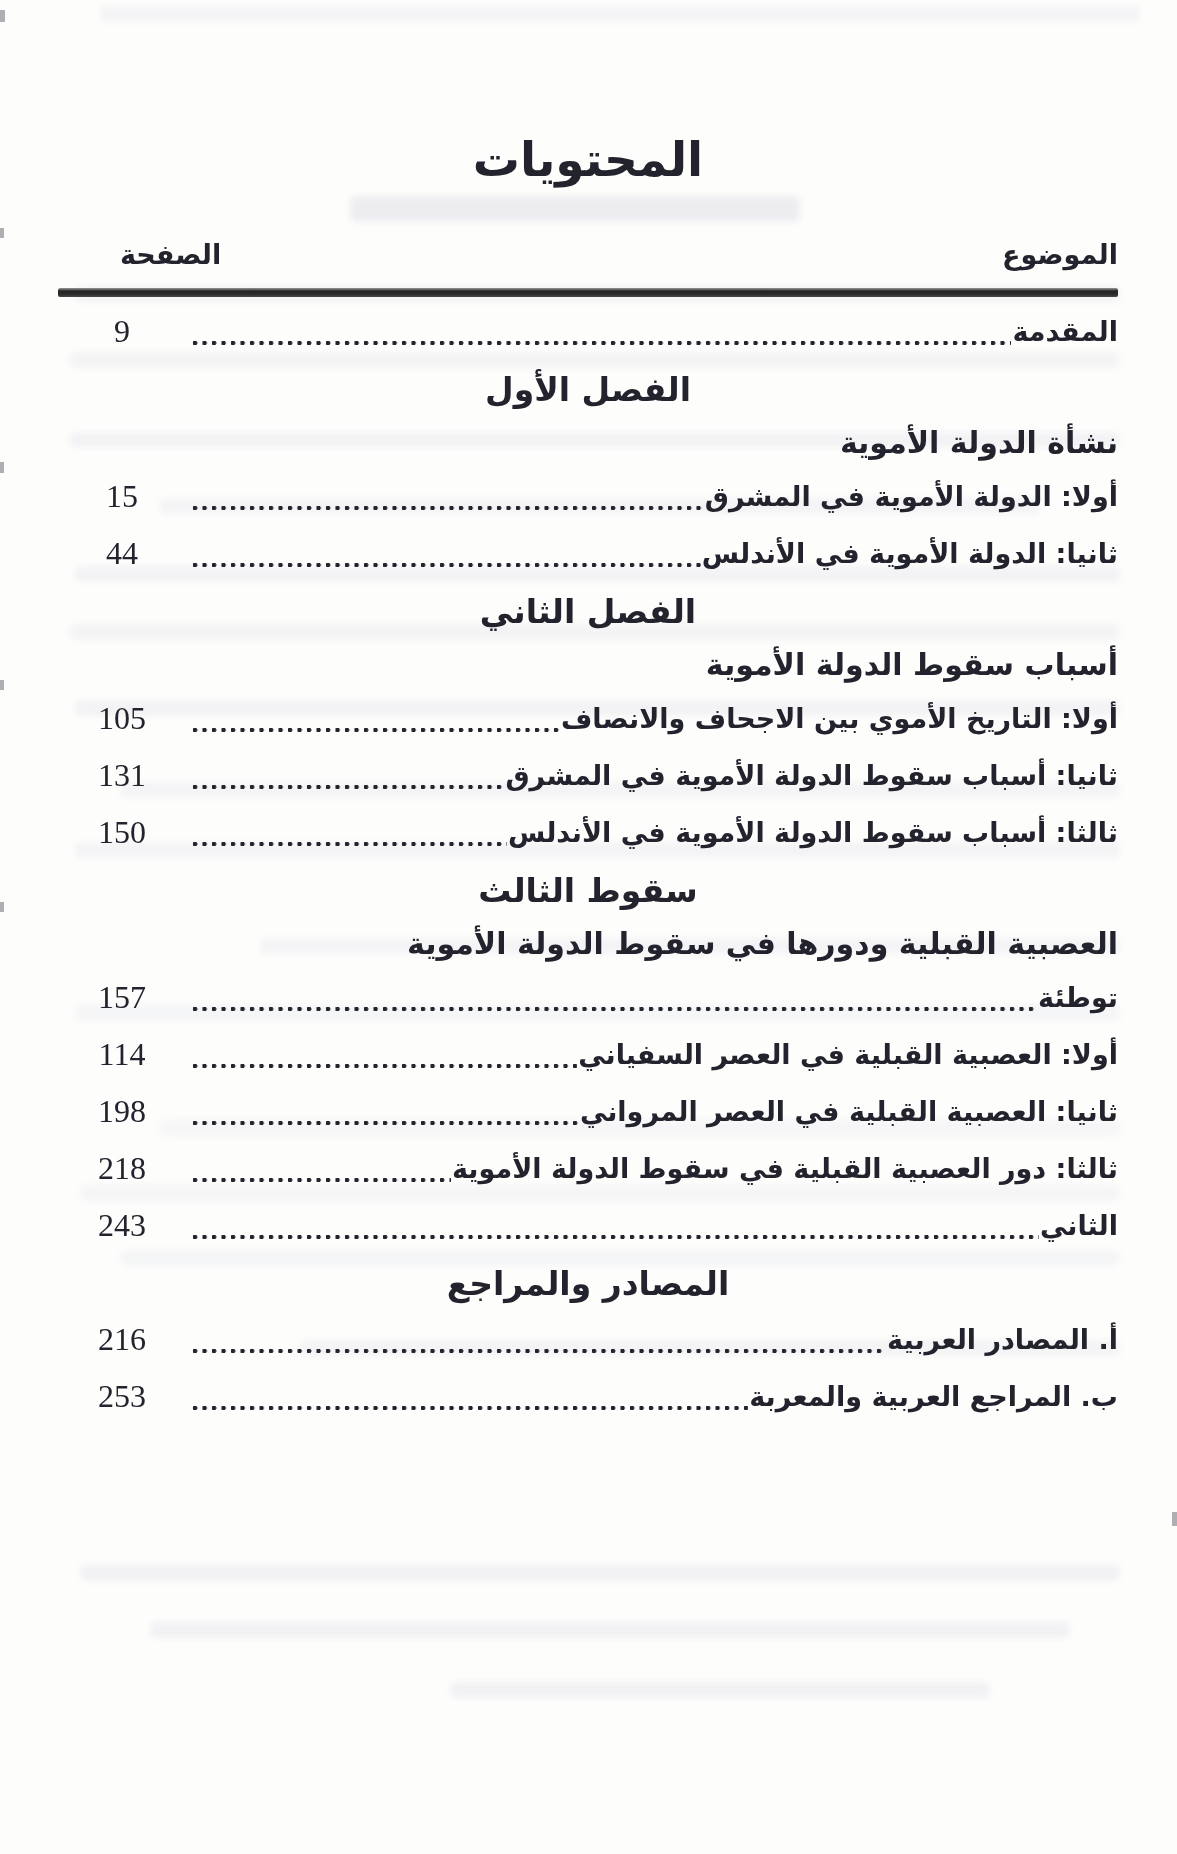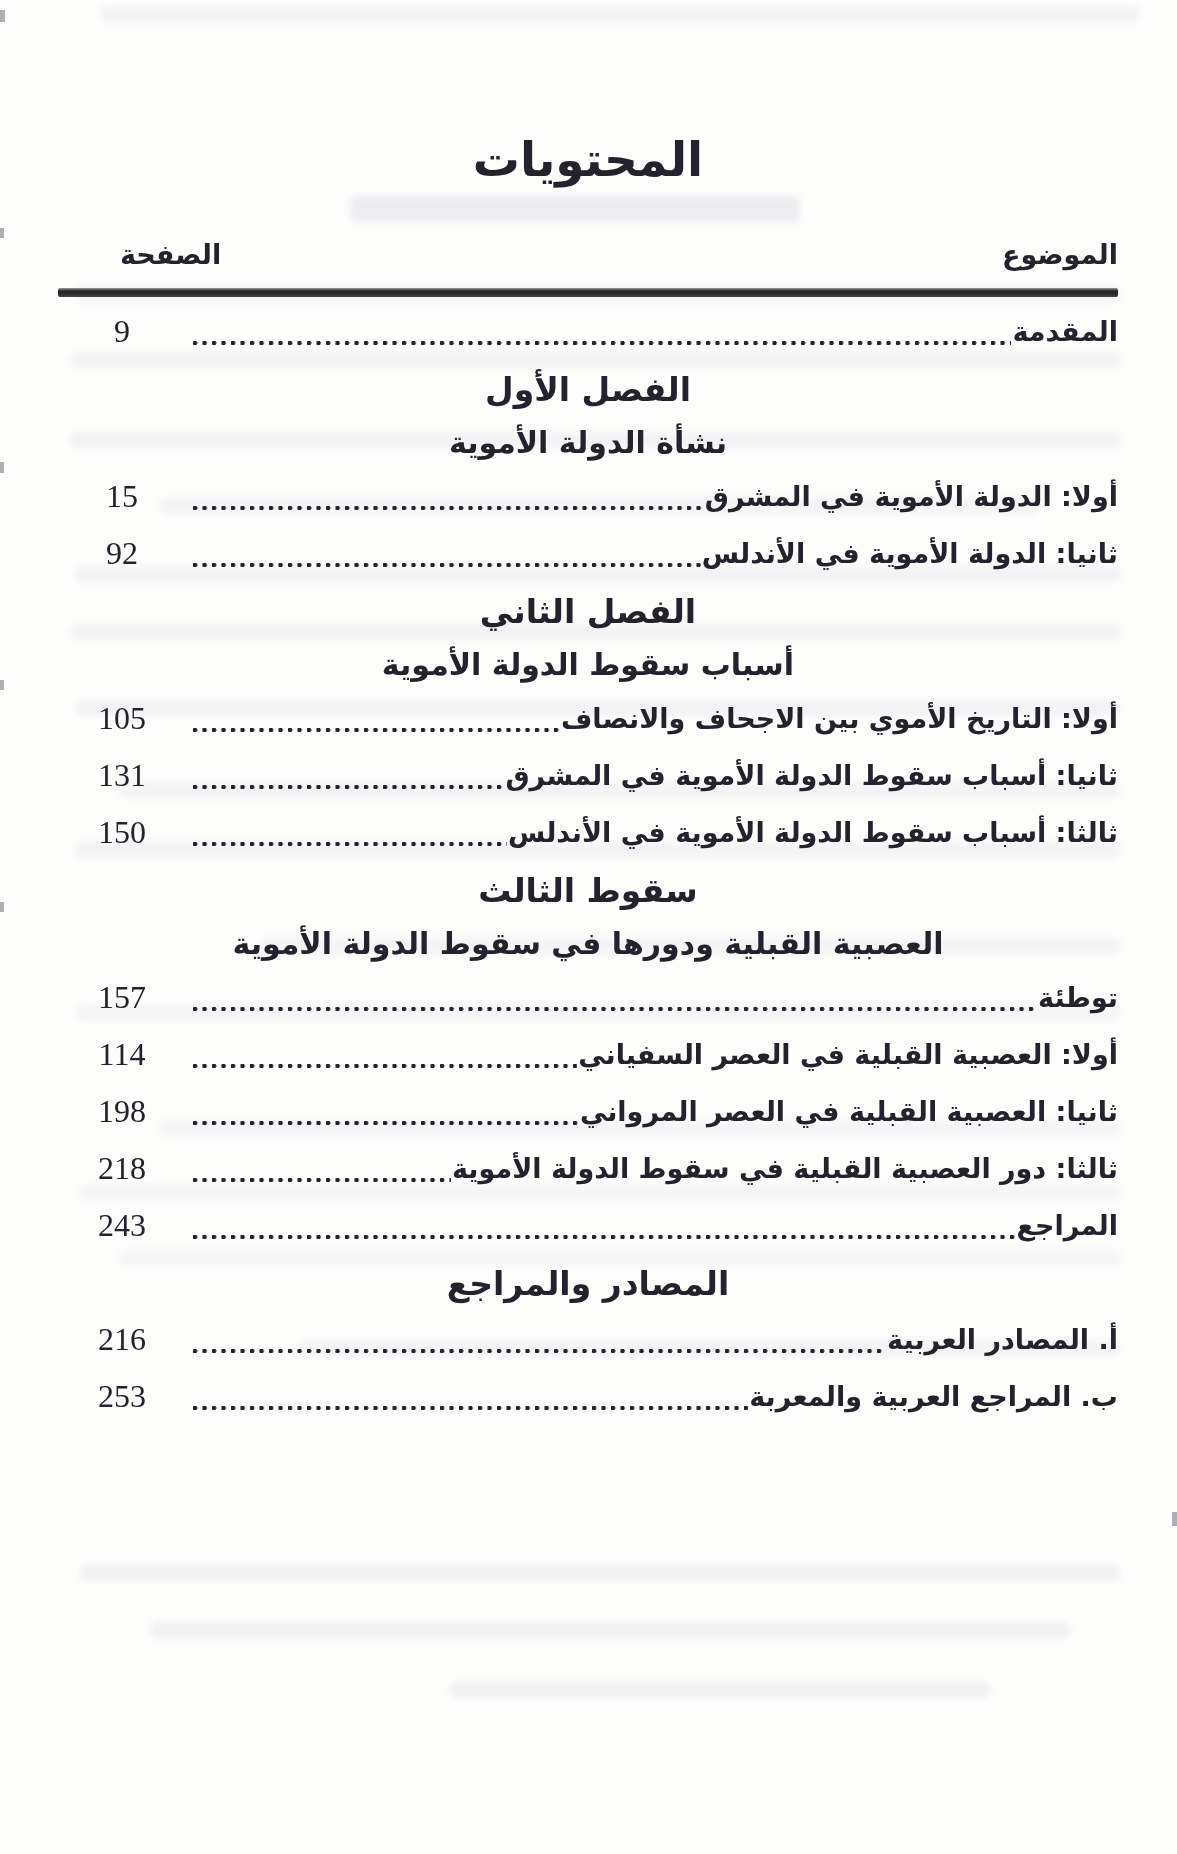--- a/index.html
+++ b/index.html
@@ -81,20 +81,21 @@
     padding: 10px 0 8px 0;
   }
   .chapter-line1 {
     font-size: 33px;
     font-weight: 700;
   }
   .chapter-line2 {
     font-size: 30px;
     font-weight: 700;
     margin-top: 16px;
+    text-align: right;
   }
   .chapter-line2:empty { display: none; }
   
   .bleed {
     position: absolute;
     height: 16px;
     border-radius: 6px;
     background: #7d82a3;
     opacity: 0.10;
     filter: blur(3px);
@@ -165,21 +166,21 @@
 
   <div class="toc-row">
     <span class="toc-title">أولا: الدولة الأموية في المشرق</span>
     <span class="toc-dots"></span>
     <span class="toc-page">15</span>
   </div>
 
   <div class="toc-row">
     <span class="toc-title">ثانيا: الدولة الأموية في الأندلس</span>
     <span class="toc-dots"></span>
-    <span class="toc-page">92</span>
+    <span class="toc-page">44</span>
   </div>
 
   <div class="chapter">
     <div class="chapter-line1">الفصل الثاني</div>
     <div class="chapter-line2">أسباب سقوط الدولة الأموية</div>
   </div>
 
   <div class="toc-row">
     <span class="toc-title">أولا: التاريخ الأموي بين الاجحاف والانصاف</span>
     <span class="toc-dots"></span>
@@ -221,21 +222,21 @@
     <span class="toc-page">198</span>
   </div>
 
   <div class="toc-row">
     <span class="toc-title">ثالثا: دور العصبية القبلية في سقوط الدولة الأموية</span>
     <span class="toc-dots"></span>
     <span class="toc-page">218</span>
   </div>
 
   <div class="toc-row">
-    <span class="toc-title">المراجع</span>
+    <span class="toc-title">الثاني</span>
     <span class="toc-dots"></span>
     <span class="toc-page">243</span>
   </div>
 
   <div class="chapter">
     <div class="chapter-line1">المصادر والمراجع</div>
 
   </div>
 
   <div class="toc-row">

